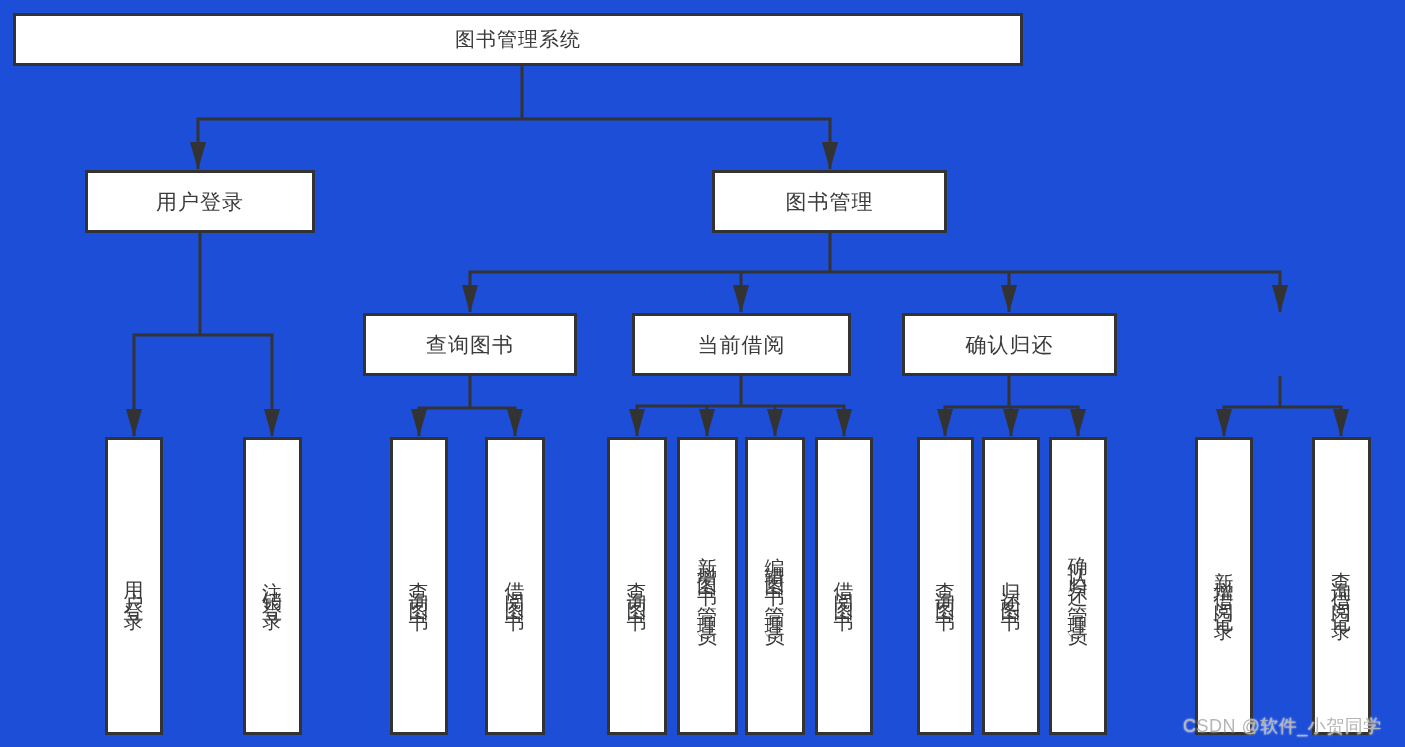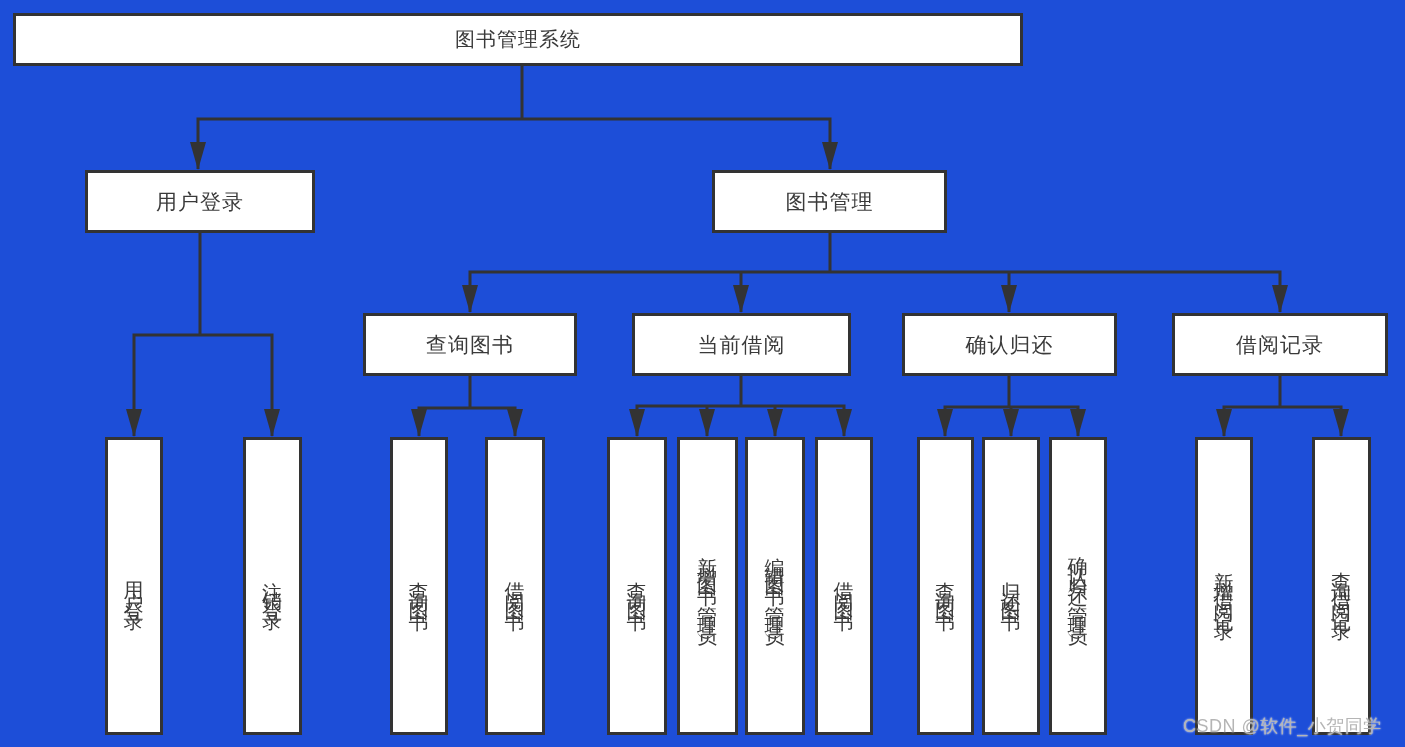--- a/index.html
+++ b/index.html
@@ -87,21 +87,20 @@
   </svg>
 
   <div class="node h root" style="left:13px;top:13px;width:1010px;height:53px">图书管理系统</div>
 
   <div class="node h" style="left:85px;top:170px;width:230px;height:63px">用户登录</div>
   <div class="node h" style="left:712px;top:170px;width:235px;height:63px">图书管理</div>
 
   <div class="node h" style="left:363px;top:313px;width:214px;height:63px">查询图书</div>
   <div class="node h" style="left:632px;top:313px;width:219px;height:63px">当前借阅</div>
   <div class="node h" style="left:902px;top:313px;width:215px;height:63px">确认归还</div>
-  <div class="node h" style="left:1172px;top:313px;width:216px;height:63px">借阅记录</div>
 
   <div class="node v" style="left:105px;top:437px;width:58px;height:298px">用户登录</div>
   <div class="node v" style="left:243px;top:437px;width:59px;height:298px">注销登录</div>
 
   <div class="node v" style="left:390px;top:437px;width:58px;height:298px">查询图书</div>
   <div class="node v" style="left:485px;top:437px;width:60px;height:298px">借阅图书</div>
 
   <div class="node v" style="left:607px;top:437px;width:60px;height:298px">查询图书</div>
   <div class="node v" style="left:677px;top:437px;width:61px;height:298px">新增图书（管理员）</div>
   <div class="node v" style="left:745px;top:437px;width:60px;height:298px">编辑图书（管理员）</div>

